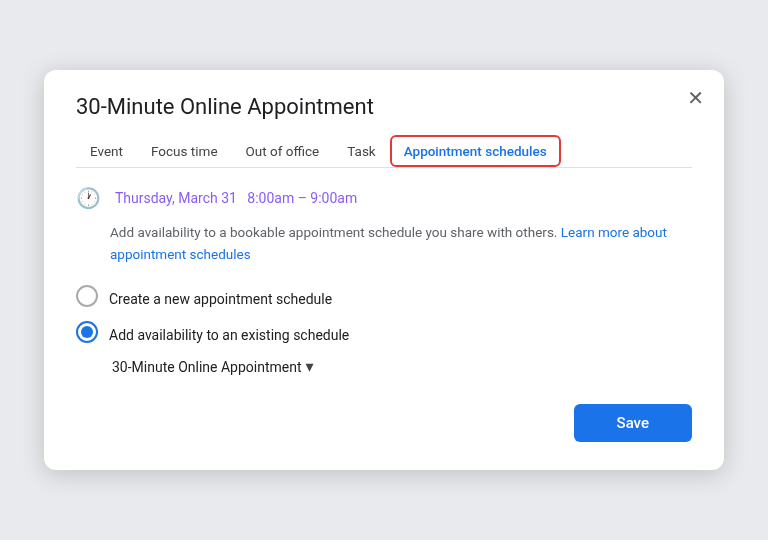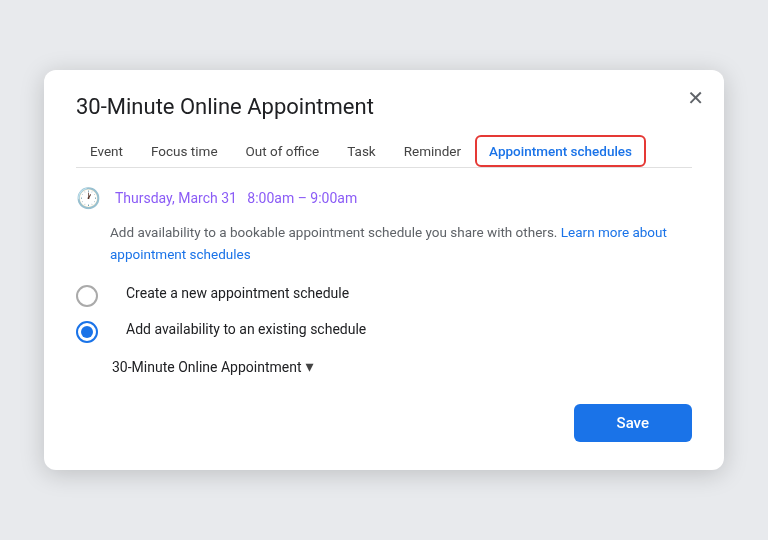--- a/index.html
+++ b/index.html
@@ -85,22 +85,22 @@
       margin-left: 34px;
       margin-bottom: 20px;
       line-height: 1.6;
     }
     .desc-text a {
       color: #1a73e8;
       text-decoration: none;
     }
     .radio-row {
       display: flex;
-      align-items: flex-start;
-      gap: 28px;
+      align-items: flex-end;
+      gap: 11px;
       margin-bottom: 14px;
     }
     .radio-outer {
       width: 22px;
       height: 22px;
       border-radius: 50%;
       border: 2.5px solid #aaa;
       display: flex;
       align-items: center;
       justify-content: center;
@@ -162,21 +162,20 @@
 <div class="dialog">
   <button class="close-btn">✕</button>
 
   <div class="title">30-Minute Online Appointment</div>
 
   <div class="tabs">
     <button class="tab">Event</button>
     <button class="tab">Focus time</button>
     <button class="tab">Out of office</button>
     <button class="tab">Task</button>
-    <button class="tab">Reminder</button>
     <button class="tab active-tab">Appointment schedules</button>
   </div>
 
   <div class="time-row">
     <span class="clock-icon">🕐</span>
     <span class="time-text">
       <span>Thursday, March 31</span>&nbsp;&nbsp;&nbsp;<span>8:00am – 9:00am</span>
     </span>
   </div>
 

